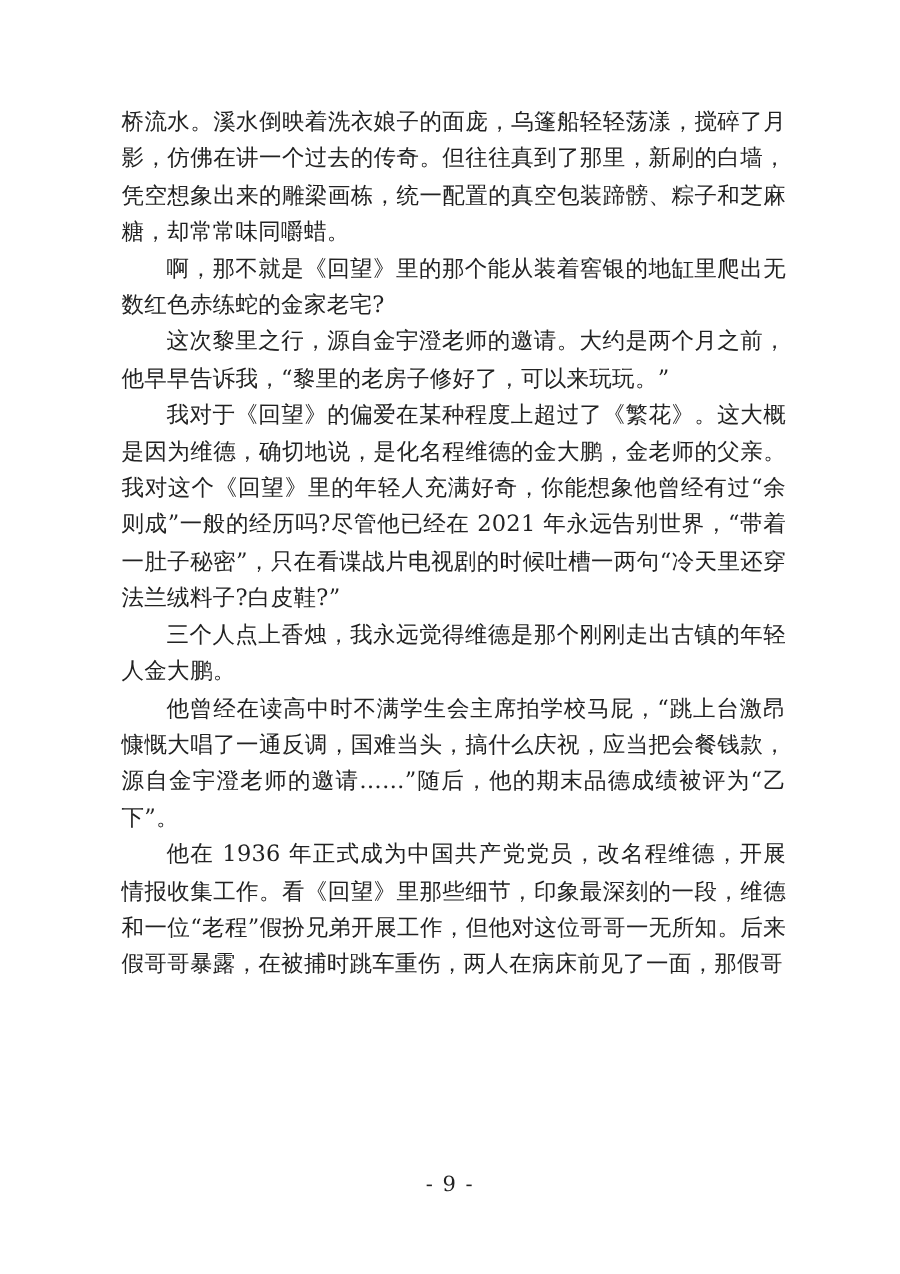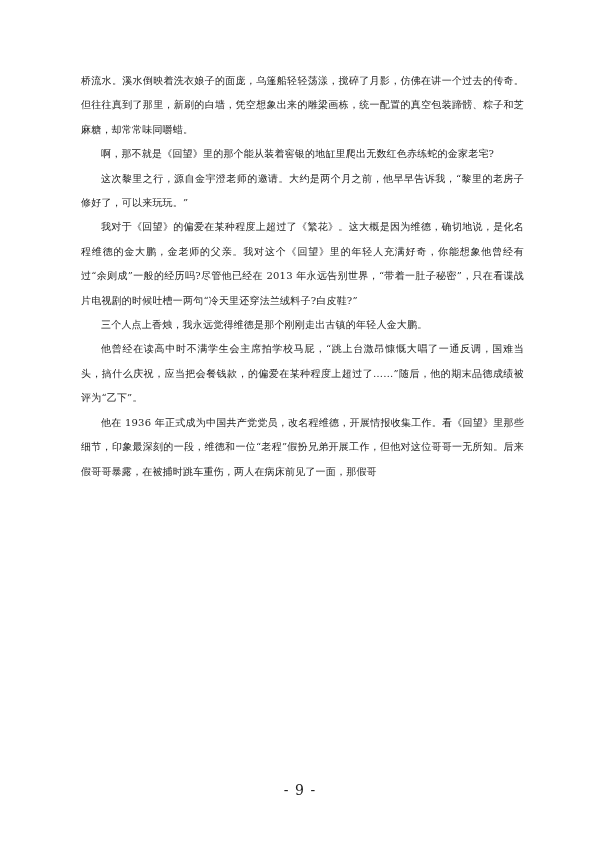--- a/index.html
+++ b/index.html
@@ -18,21 +18,21 @@
       height: 849px;
       box-sizing: border-box;
       background: #ffffff;
       overflow: hidden;
     }
     .content {
       position: absolute;
       left: 81px;
       right: 76px;
       top: 69px;
-      font-size: 10px;
+      font-size: 15px;
       line-height: 24.4px;
       text-align: justify;
       color: #222222;
       letter-spacing: 0.2px;
     }
     p.para {
       margin: 0;
       padding: 0;
       word-break: break-all;
     }
@@ -51,19 +51,19 @@
     }
   </style>
 </head>
 <body>
 
 <div class="page">
   <div class="content">
       <p class="para">桥流水。溪水倒映着洗衣娘子的面庞，乌篷船轻轻荡漾，搅碎了月影，仿佛在讲一个过去的传奇。但往往真到了那里，新刷的白墙，凭空想象出来的雕梁画栋，统一配置的真空包装蹄髈、粽子和芝麻糖，却常常味同嚼蜡。</p>
       <p class="para indent">啊，那不就是《回望》里的那个能从装着窖银的地缸里爬出无数红色赤练蛇的金家老宅?</p>
       <p class="para indent">这次黎里之行，源自金宇澄老师的邀请。大约是两个月之前，他早早告诉我，“黎里的老房子修好了，可以来玩玩。”</p>
-      <p class="para indent">我对于《回望》的偏爱在某种程度上超过了《繁花》。这大概是因为维德，确切地说，是化名程维德的金大鹏，金老师的父亲。我对这个《回望》里的年轻人充满好奇，你能想象他曾经有过“余则成”一般的经历吗?尽管他已经在 2013 年永远告别世界，“带着一肚子秘密”，只在看谍战片电视剧的时候吐槽一两句“冷天里还穿法兰绒料子?白皮鞋?”</p>
+      <p class="para indent">我对于《回望》的偏爱在某种程度上超过了《繁花》。这大概是因为维德，确切地说，是化名程维德的金大鹏，金老师的父亲。我对这个《回望》里的年轻人充满好奇，你能想象他曾经有过“余则成”一般的经历吗?尽管他已经在 2021 年永远告别世界，“带着一肚子秘密”，只在看谍战片电视剧的时候吐槽一两句“冷天里还穿法兰绒料子?白皮鞋?”</p>
       <p class="para indent">三个人点上香烛，我永远觉得维德是那个刚刚走出古镇的年轻人金大鹏。</p>
-      <p class="para indent">他曾经在读高中时不满学生会主席拍学校马屁，“跳上台激昂慷慨大唱了一通反调，国难当头，搞什么庆祝，应当把会餐钱款，的偏爱在某种程度上超过了……”随后，他的期末品德成绩被评为“乙下”。</p>
+      <p class="para indent">他曾经在读高中时不满学生会主席拍学校马屁，“跳上台激昂慷慨大唱了一通反调，国难当头，搞什么庆祝，应当把会餐钱款，源自金宇澄老师的邀请……”随后，他的期末品德成绩被评为“乙下”。</p>
       <p class="para indent">他在 1936 年正式成为中国共产党党员，改名程维德，开展情报收集工作。看《回望》里那些细节，印象最深刻的一段，维德和一位“老程”假扮兄弟开展工作，但他对这位哥哥一无所知。后来假哥哥暴露，在被捕时跳车重伤，两人在病床前见了一面，那假哥</p>
     </div>
   <div class="footer">- 9 -</div>
 </div>
 
 </body></html>

